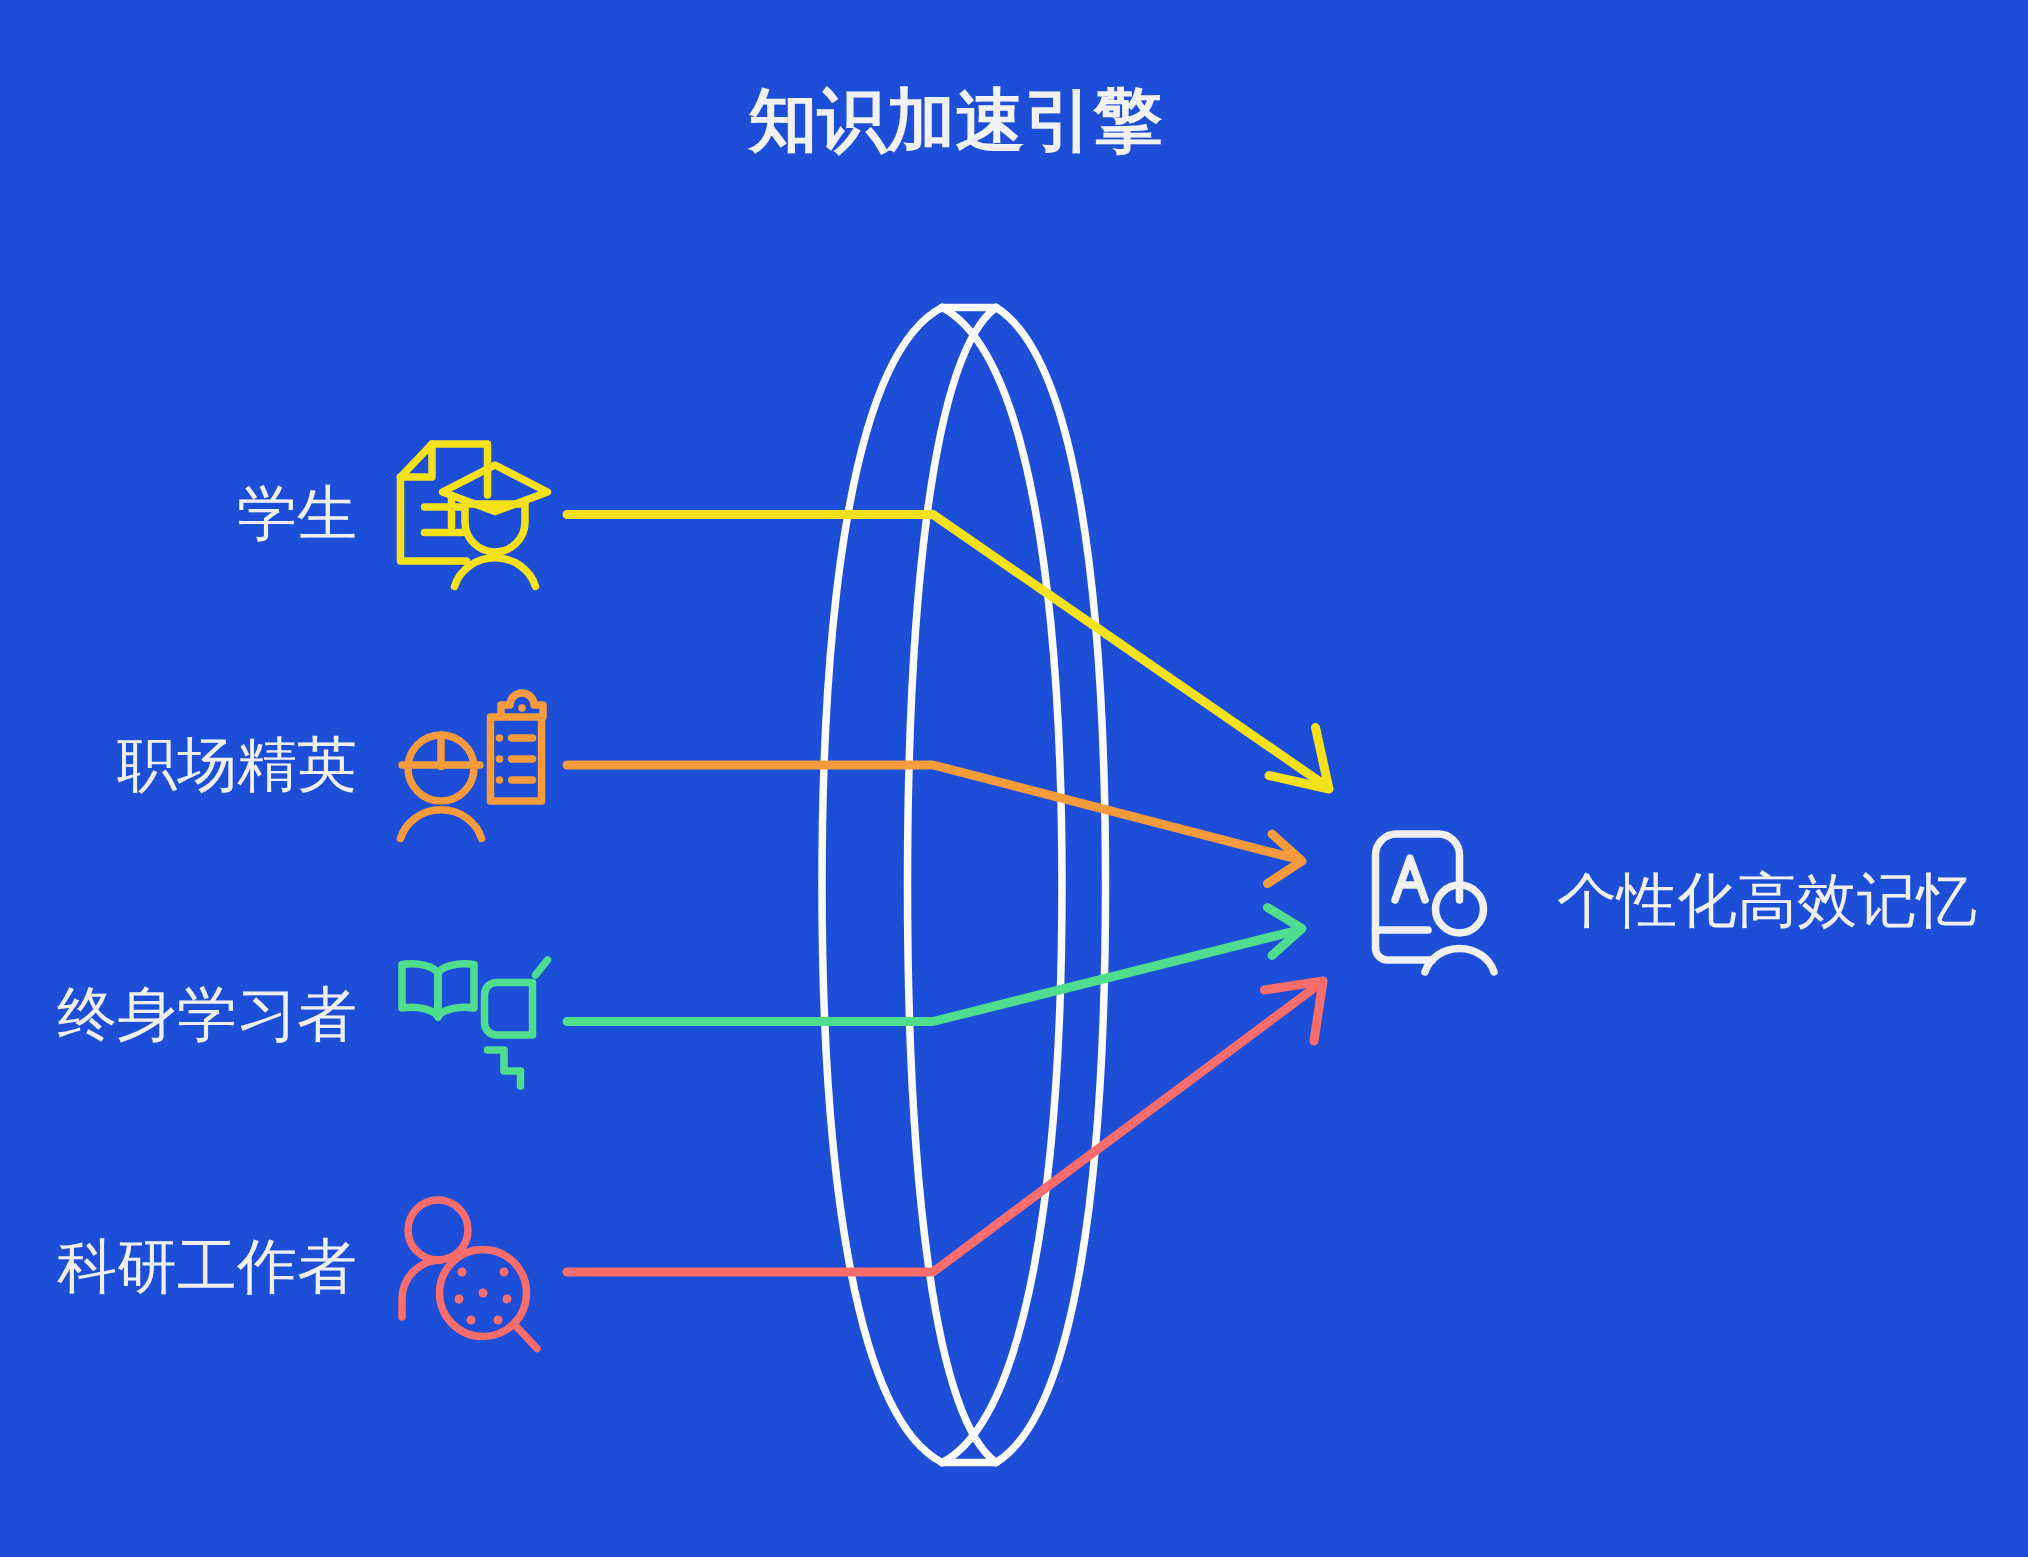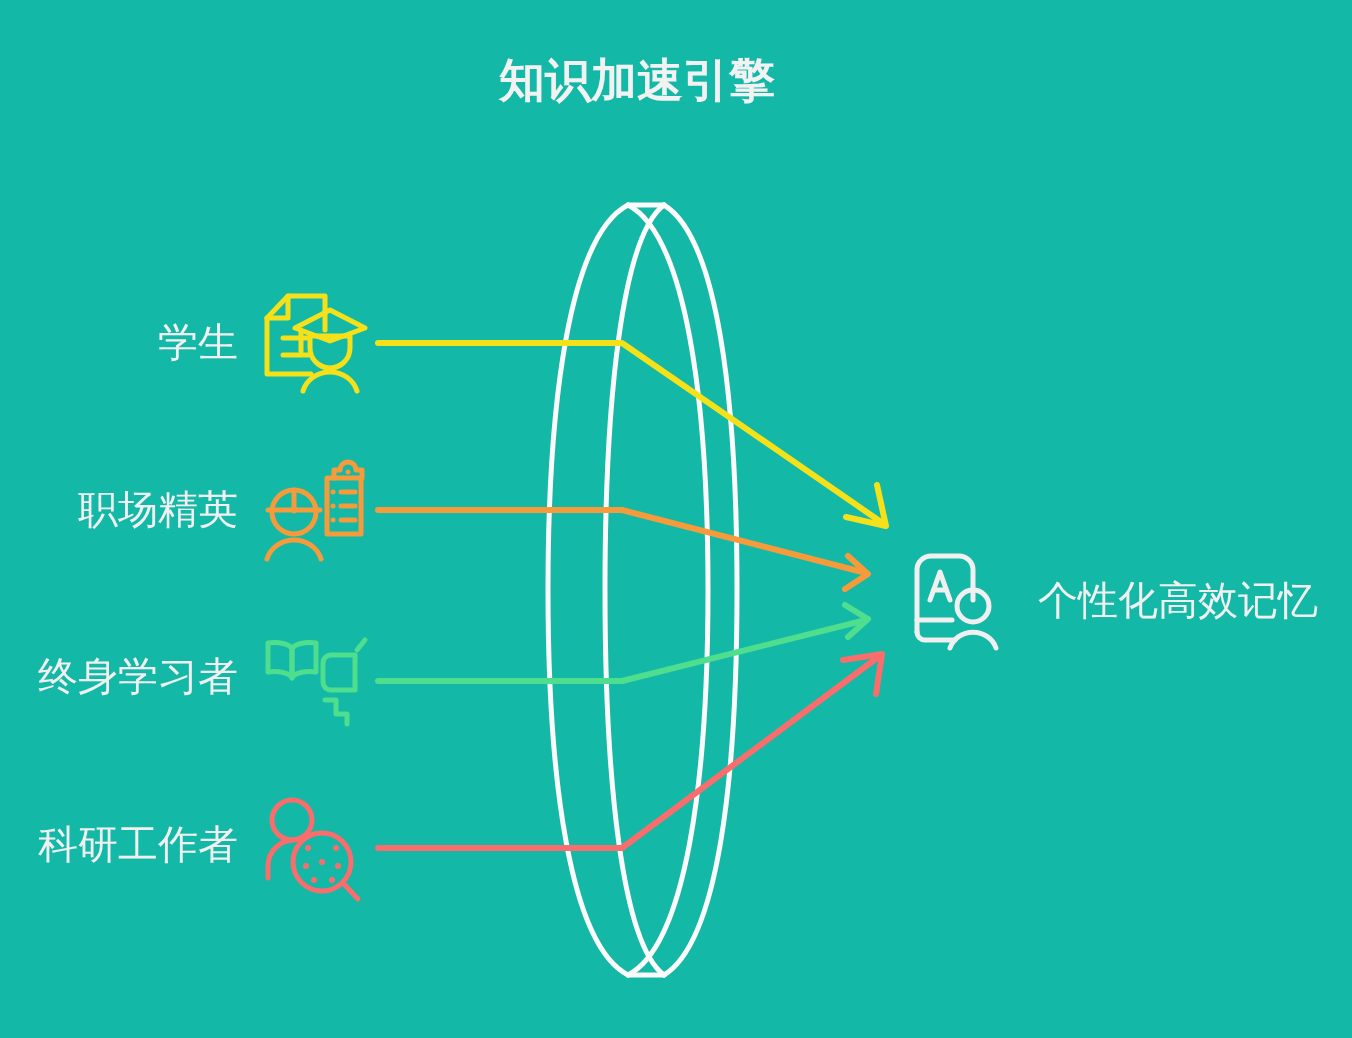--- a/index.html
+++ b/index.html
@@ -12,21 +12,21 @@
     height: 1038px;
     overflow: hidden;
     font-family: "Liberation Sans", "DejaVu Sans", sans-serif;
     position: relative;
   }
   #stage {
     position: absolute;
     left: 0; top: 0;
     width: 1352px;
     height: 1038px;
-    background: #14b8a6;
+    background: #1d4ed8;
   }
   #diagram {
     position: absolute;
     left: 0; top: 0;
     width: 1352px;
     height: 1038px;
     display: block;
   }
   .title-text {
     font-size: 46px;

